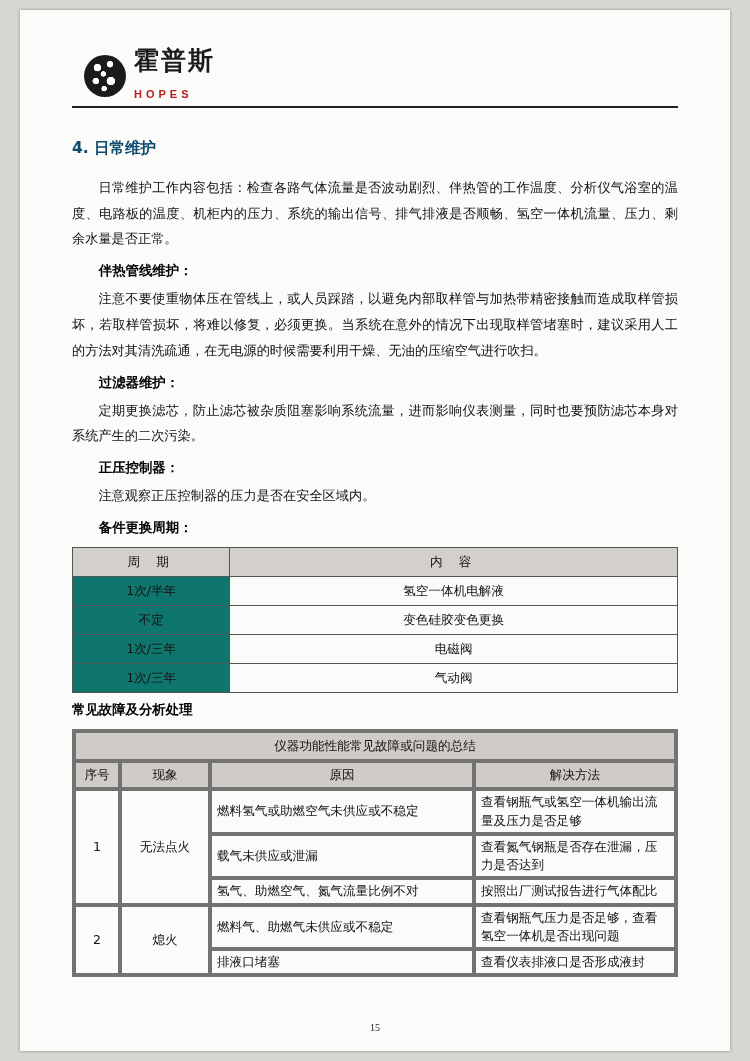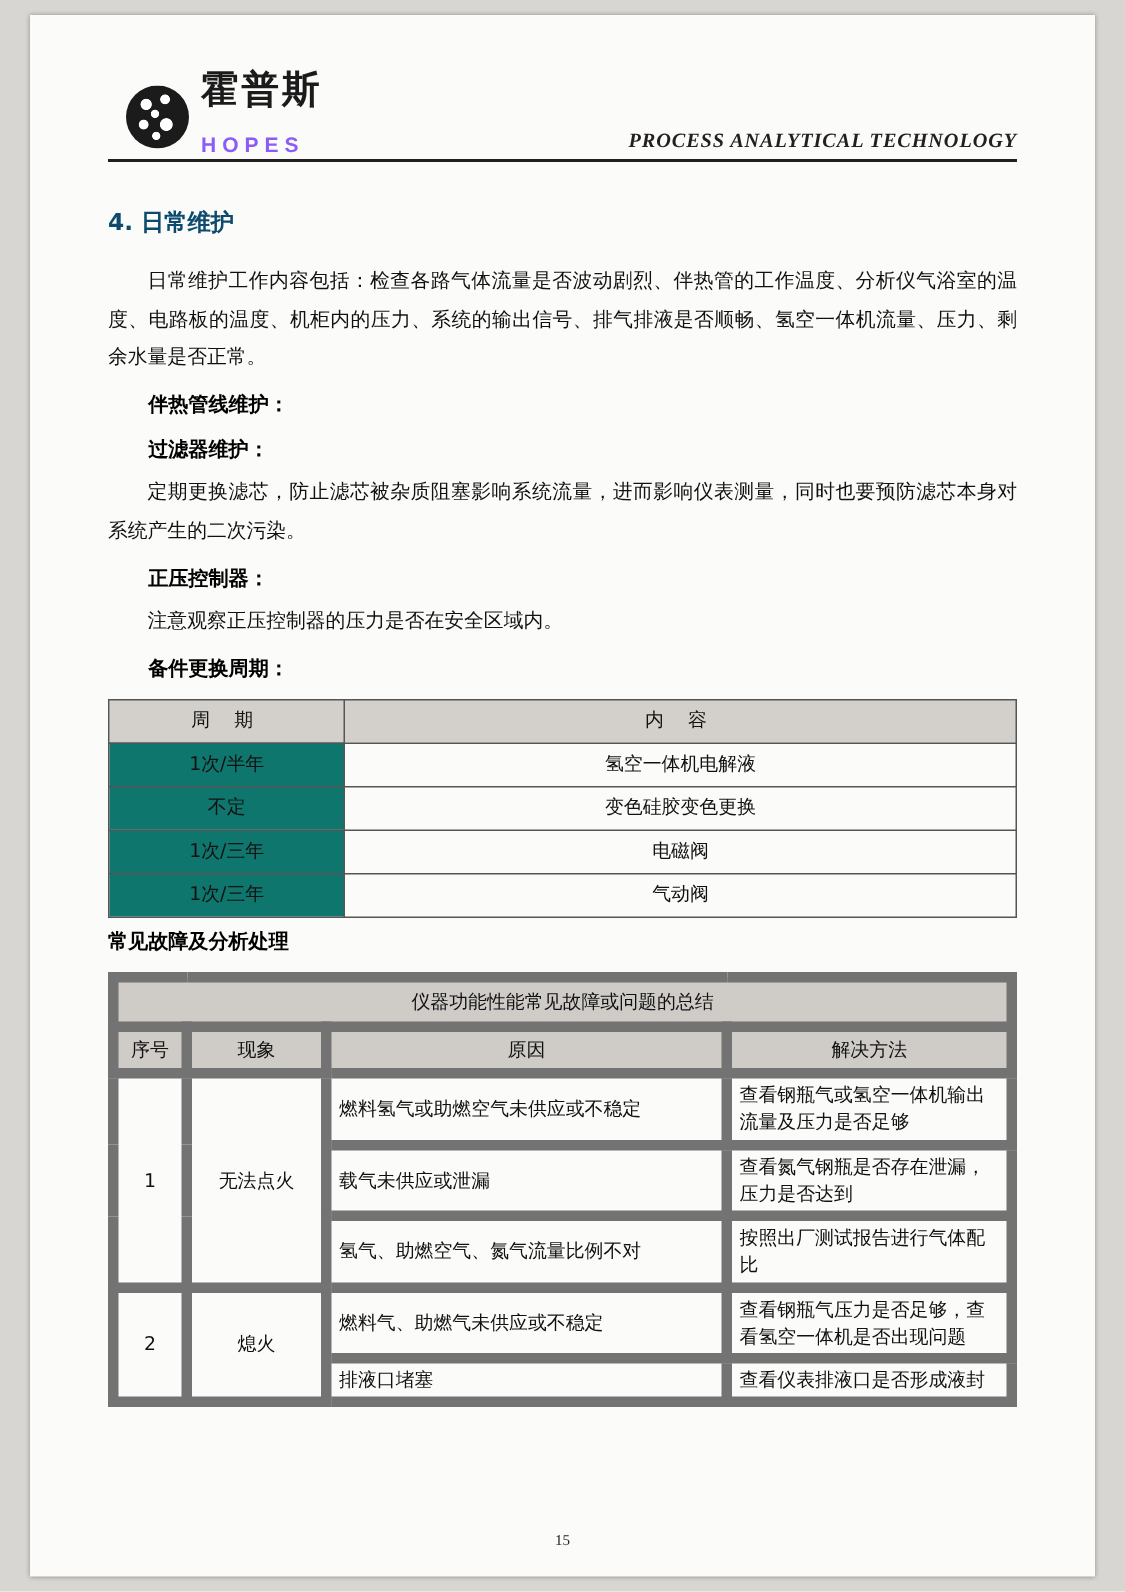--- a/index.html
+++ b/index.html
@@ -57,24 +57,24 @@
   }
   .logo-cn {
     font-family: Liberation Serif, serif;
     font-size: 25px;
     font-weight: bold;
     letter-spacing: 2px;
     color: #1b1b1b;
   }
   .logo-en {
     font-family: "Liberation Sans", sans-serif;
-    font-size: 14px;
+    font-size: 11px;
     font-weight: bold;
     letter-spacing: 4px;
-    color: #8b5cf6;
+    color: #b91c1c;
     margin-top: 16px;
   }
   .header-tagline {
     position: absolute;
     right: 0;
     bottom: 4px;
     font-family: "Liberation Serif", serif;
     font-style: italic;
     font-weight: bold;
     font-size: 13.5px;
@@ -138,21 +138,21 @@
     background: #d3d0cb;
     font-weight: normal;
     letter-spacing: 6px;
   }
   .tbl-parts .col-a { width: 26%; }
   .tbl-parts tbody td.val { background: #0f766e; }
   .tbl-faults {
     margin: 6px 0 0 0;
   }
   .tbl-faults td, .tbl-faults th {
-    border: 7px solid #737373;
+    border: 4px solid #737373;
     padding: 2px 5px;
     vertical-align: middle;
     line-height: 1.45;
   }
   .tbl-faults .banner {
     background: #cfccc7;
     text-align: center;
     font-weight: normal;
     height: 22px;
   }
@@ -183,28 +183,28 @@
 <div class="page">
 
   <div class="header">
     <div class="logo-wrap">
       <div class="logo-mark"></div>
       <div class="logo-text">
         <div class="logo-cn">霍普斯</div>
         <div class="logo-en">HOPES</div>
       </div>
     </div>
-    <div class="header-tagline">PROCESS ANALYTICAL TECHNOLOGY</div>
   </div>
 
   <h1 class="sec-title">4. 日常维护</h1>
 
   <p class="para">日常维护工作内容包括：检查各路气体流量是否波动剧烈、伴热管的工作温度、分析仪气浴室的温度、电路板的温度、机柜内的压力、系统的输出信号、排气排液是否顺畅、氢空一体机流量、压力、剩余水量是否正常。</p>
 
   <p class="sub-head">伴热管线维护：</p>
+  <p class="para">注意不要使重物体压在管线上，或人员踩踏，以避免内部取样管与加热带精密接触而造成取样管损坏，若取样管损坏，将难以修复，必须更换。当系统在意外的情况下出现取样管堵塞时，建议采用人工的方法对其清洗疏通，在无电源的时候需要利用干燥、无油的压缩空气进行吹扫。</p>
 
   <p class="sub-head">过滤器维护：</p>
   <p class="para">定期更换滤芯，防止滤芯被杂质阻塞影响系统流量，进而影响仪表测量，同时也要预防滤芯本身对系统产生的二次污染。</p>
 
   <p class="sub-head">正压控制器：</p>
   <p class="para">注意观察正压控制器的压力是否在安全区域内。</p>
 
   <p class="sub-head">备件更换周期：</p>
 
   <table class="tbl-parts">

